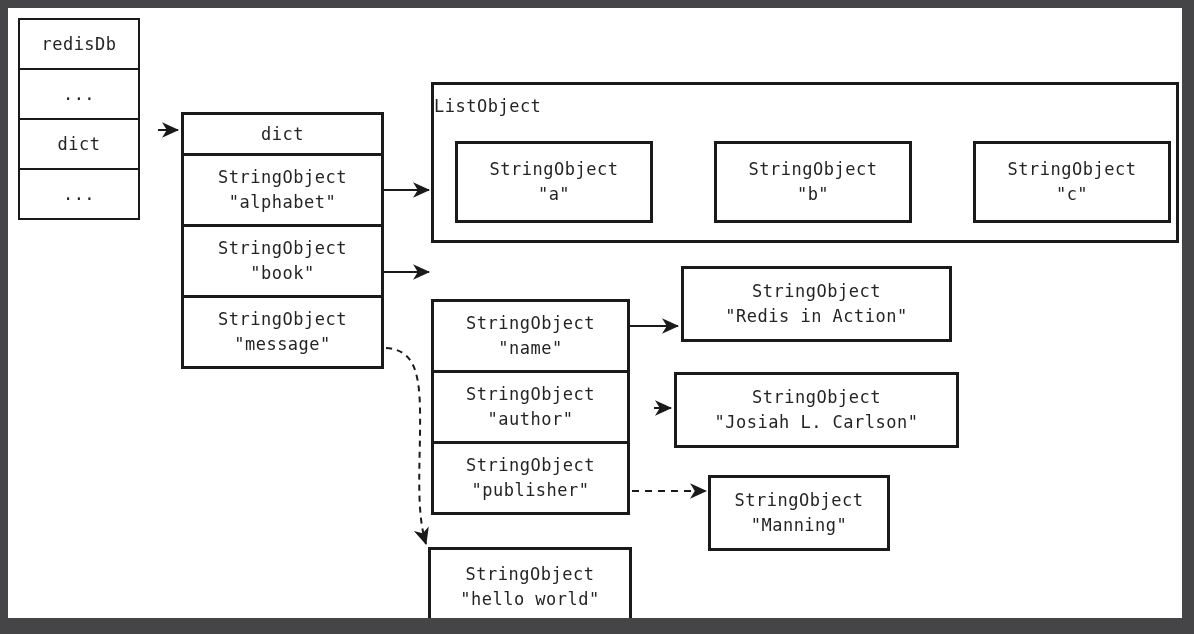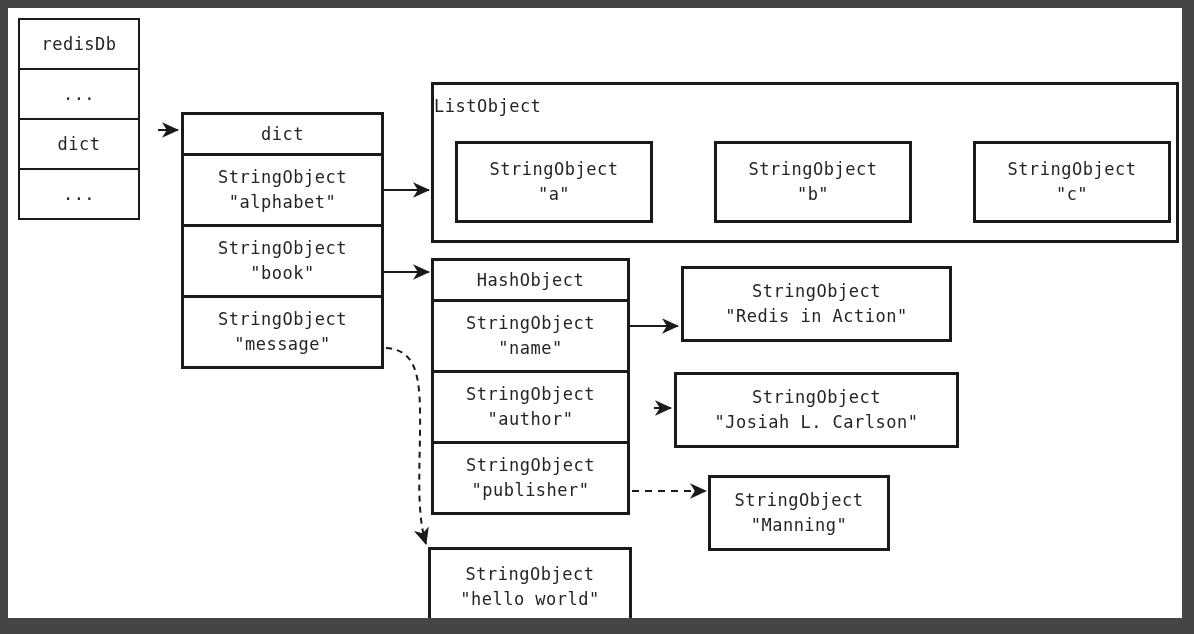--- a/index.html
+++ b/index.html
@@ -135,23 +135,20 @@
   </div>
   <div class="cell" style="left:706px; top:133px; width:198px; height:82px;">
     <span class="lbl">StringObject</span>
     <span class="lbl">"b"</span>
   </div>
   <div class="cell" style="left:965px; top:133px; width:198px; height:82px;">
     <span class="lbl">StringObject</span>
     <span class="lbl">"c"</span>
   </div>
 
-  <div class="cell title-cell" style="left:423px; top:250px; width:199px; height:44px;">
-    <span class="lbl">HashObject</span>
-  </div>
   <div class="cell" style="left:423px; top:291px; width:199px; height:74px;">
     <span class="lbl">StringObject</span>
     <span class="lbl">"name"</span>
   </div>
   <div class="cell" style="left:423px; top:362px; width:199px; height:74px;">
     <span class="lbl">StringObject</span>
     <span class="lbl">"author"</span>
   </div>
   <div class="cell" style="left:423px; top:433px; width:199px; height:74px;">
     <span class="lbl">StringObject</span>

